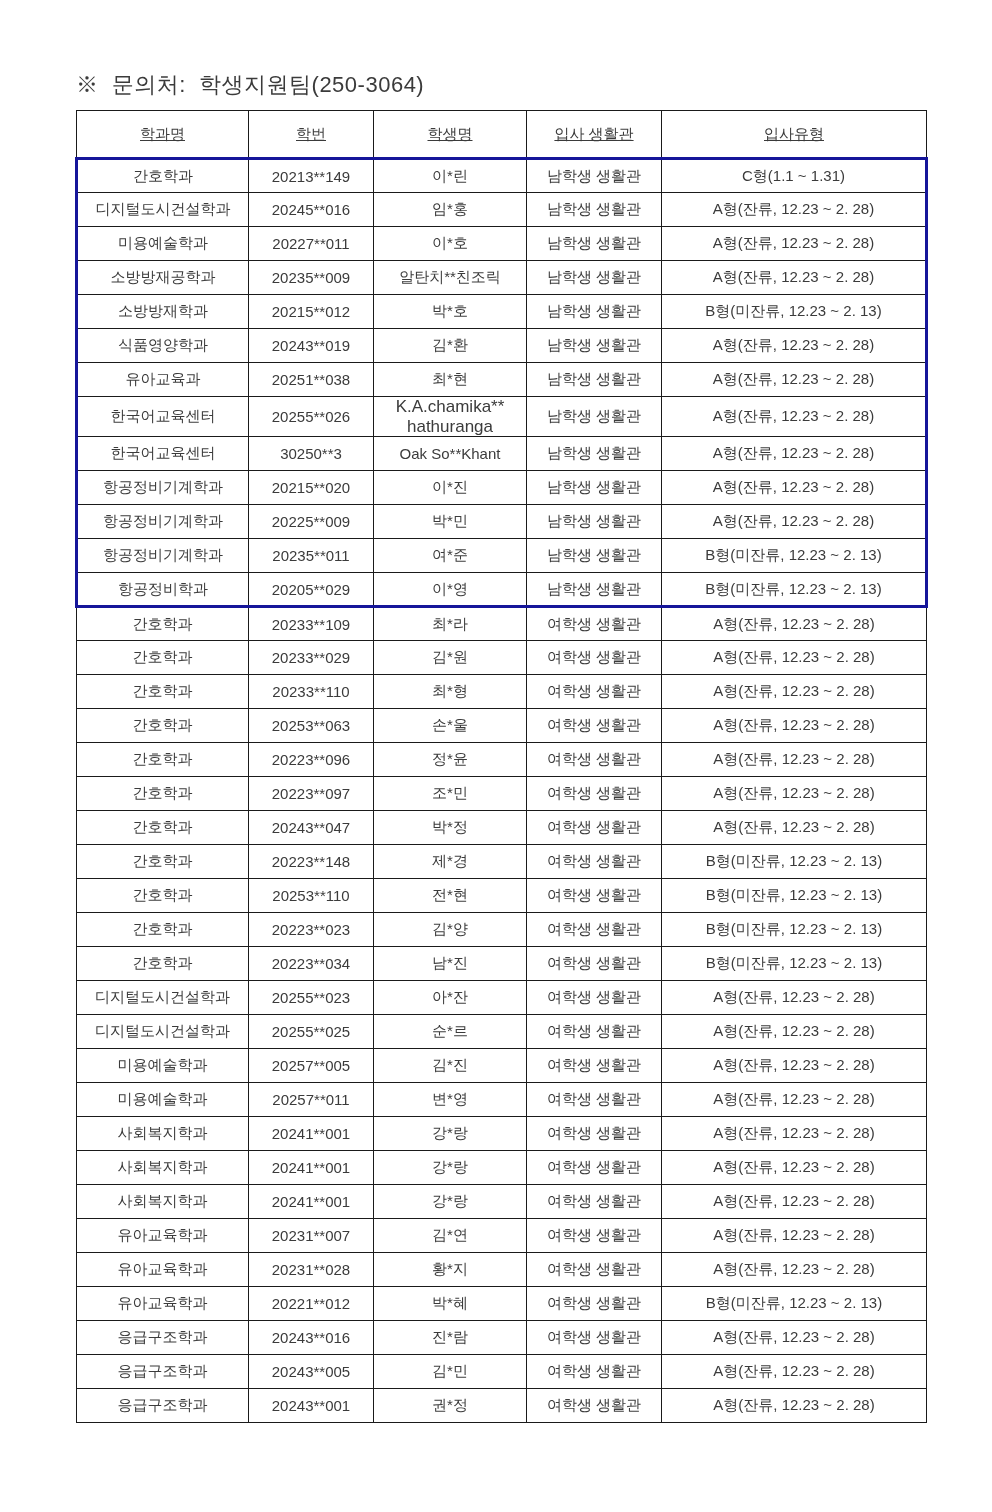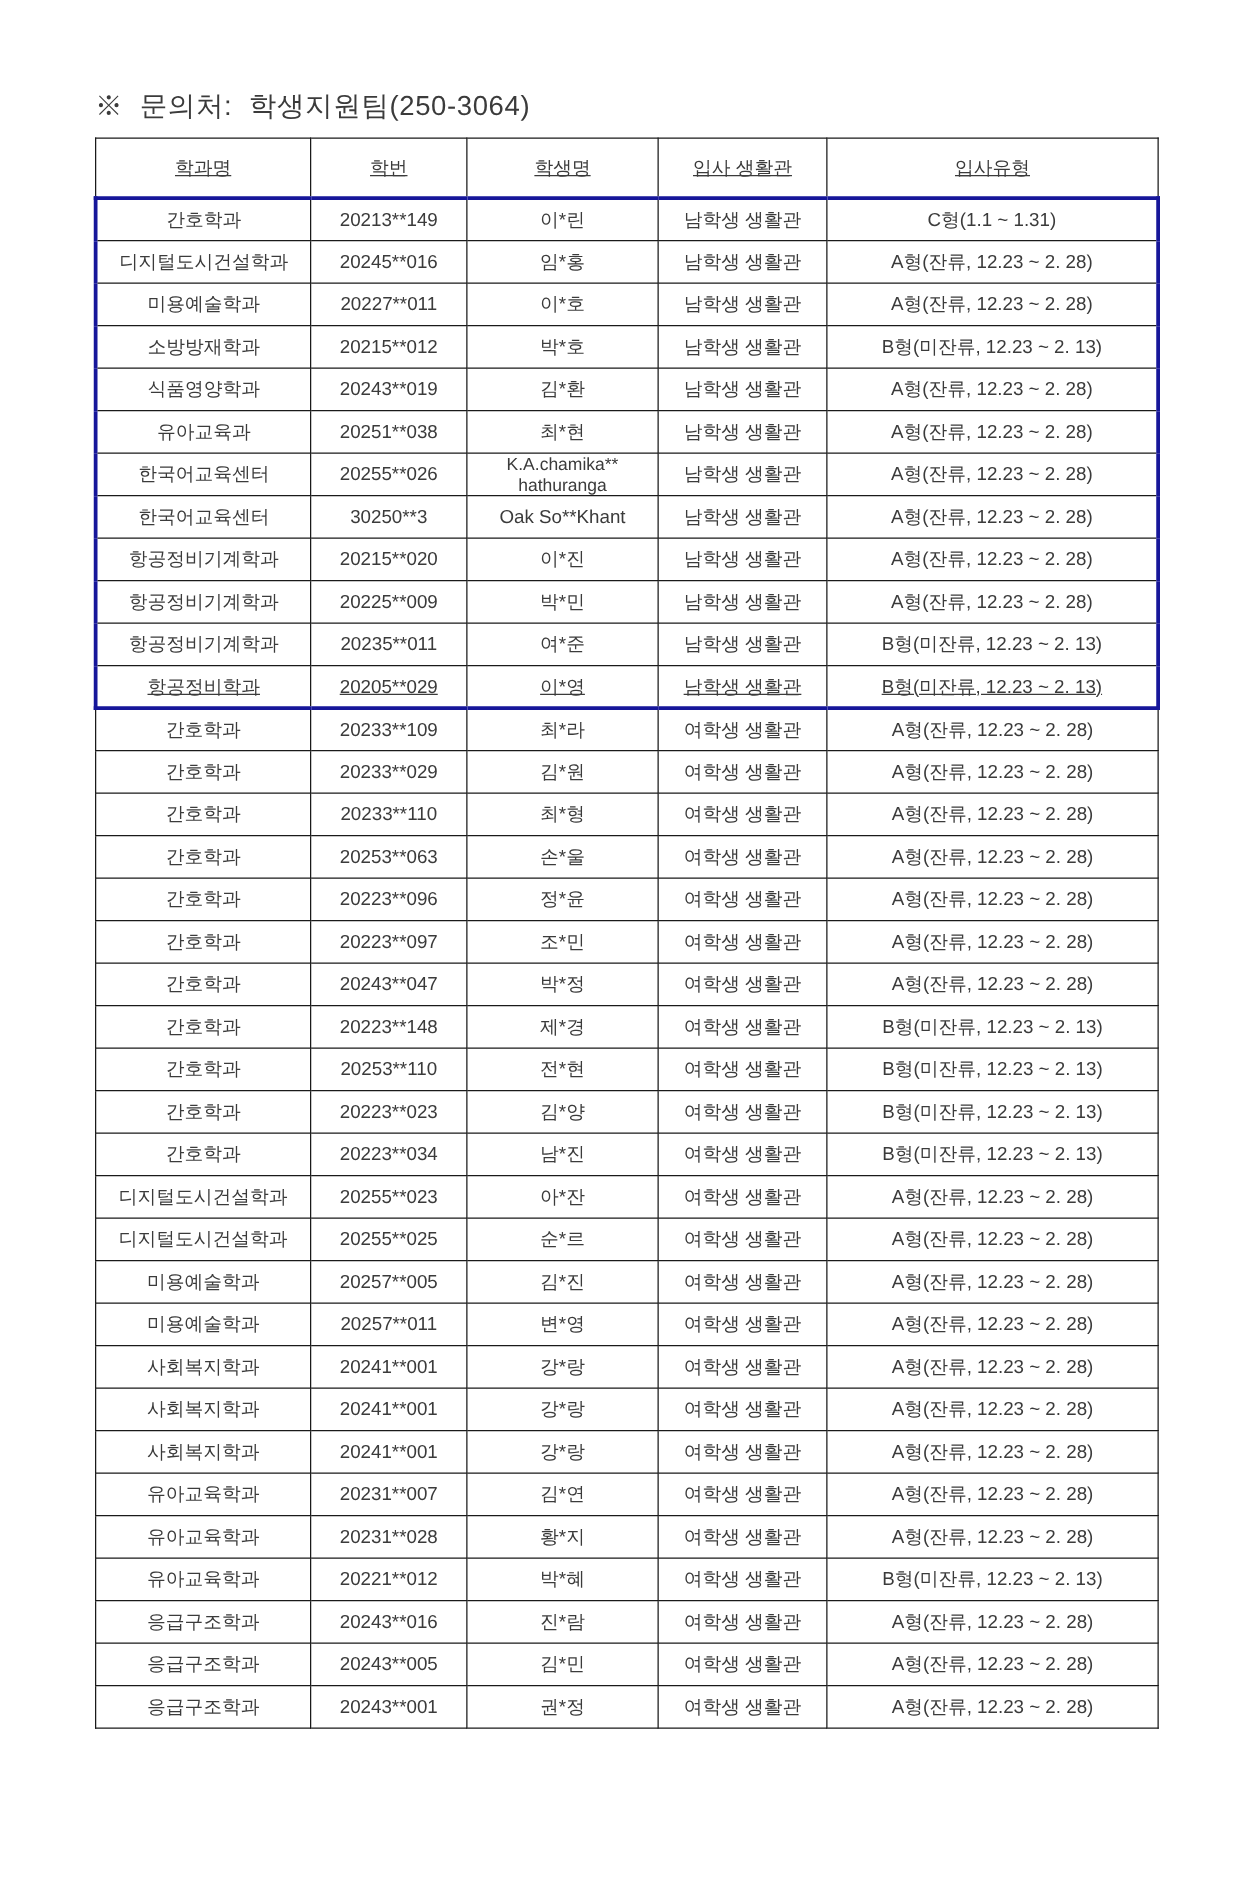--- a/index.html
+++ b/index.html
@@ -21,22 +21,22 @@
     border: 1px solid var(--grid, #1a1a1a);
     height: 34px; padding: 0 2px;
     text-align: center; vertical-align: middle;
     font-size: 15px; font-weight: normal;
     overflow: hidden; white-space: nowrap;
   }
   thead th { height: 48px; text-decoration: underline; }
   tr.male td:first-child { border-left: 3px solid var(--male-block-border, #16169a); }
   tr.male td:last-child  { border-right: 3px solid var(--male-block-border, #16169a); }
   tr.male-first td { border-top: 3px solid var(--male-block-border, #16169a); }
-  tr.male-last td  { border-bottom: 3px solid var(--male-block-border, #16169a); text-decoration: underline; }
-  td.two-line { font-size: 14px; line-height: 1.15; white-space: normal; }
+  tr.male-last td  { border-bottom: 3px solid var(--male-block-border, #16169a); }
+  td.two-line { font-size: 17px; line-height: 1.15; white-space: normal; }
 </style>
 </head>
 <body>
 
 <div class="note">※  문의처:  학생지원팀(250-3064)</div>
 
 <table class="dorm-table">
   <colgroup>
     <col style="width:172px">
     <col style="width:125px">
@@ -69,20 +69,27 @@
         <td>A형(잔류, 12.23 ~ 2. 28)</td>
       </tr>
       <tr class="male">
         <td>미용예술학과</td>
         <td>20227**011</td>
         <td>이*호</td>
         <td>남학생 생활관</td>
         <td>A형(잔류, 12.23 ~ 2. 28)</td>
       </tr>
       <tr class="male">
+        <td>소방방재공학과</td>
+        <td>20235**009</td>
+        <td>알탄치**친조릭</td>
+        <td>남학생 생활관</td>
+        <td>A형(잔류, 12.23 ~ 2. 28)</td>
+      </tr>
+      <tr class="male">
         <td>소방방재학과</td>
         <td>20215**012</td>
         <td>박*호</td>
         <td>남학생 생활관</td>
         <td>B형(미잔류, 12.23 ~ 2. 13)</td>
       </tr>
       <tr class="male">
         <td>식품영양학과</td>
         <td>20243**019</td>
         <td>김*환</td>

